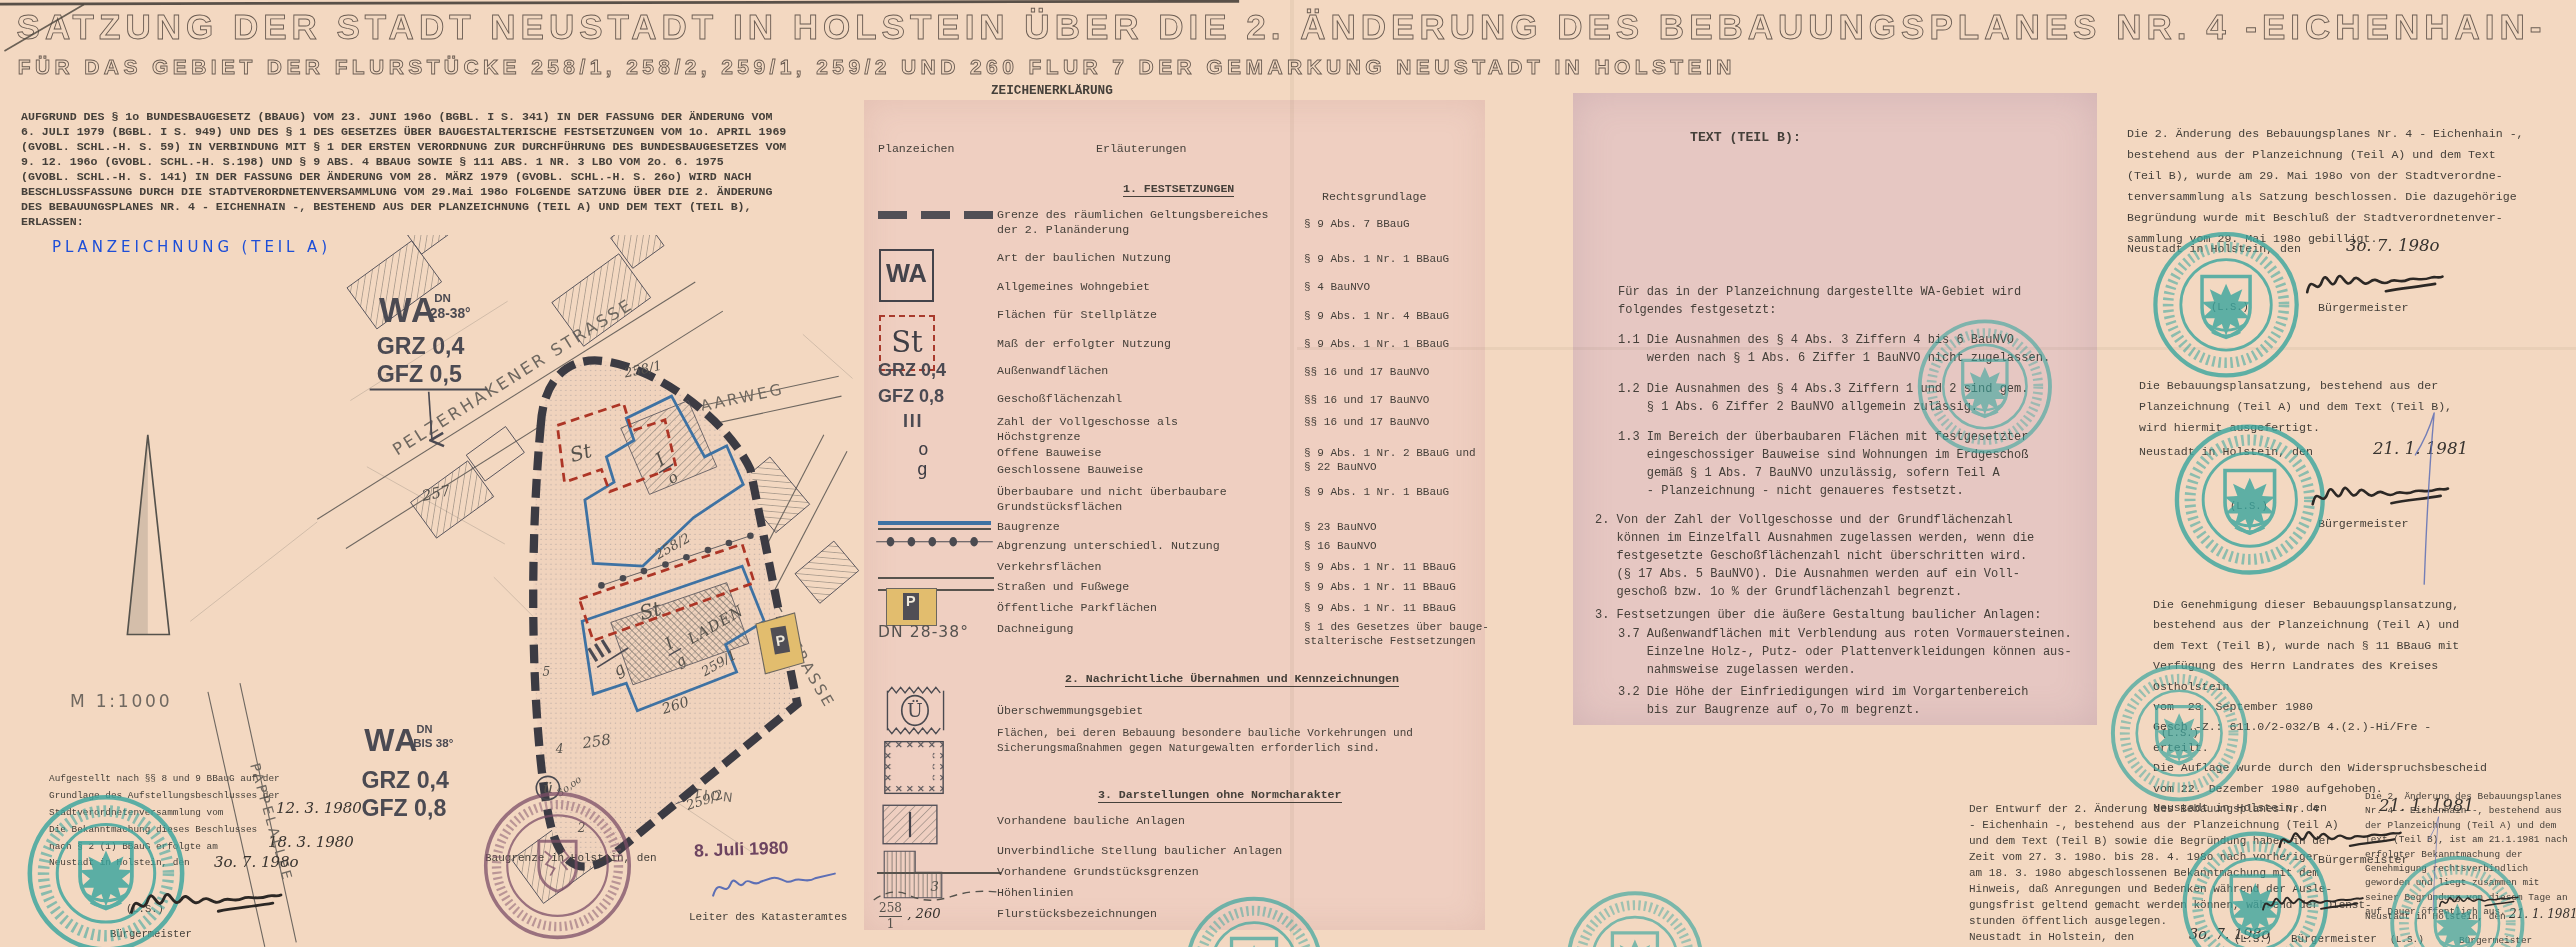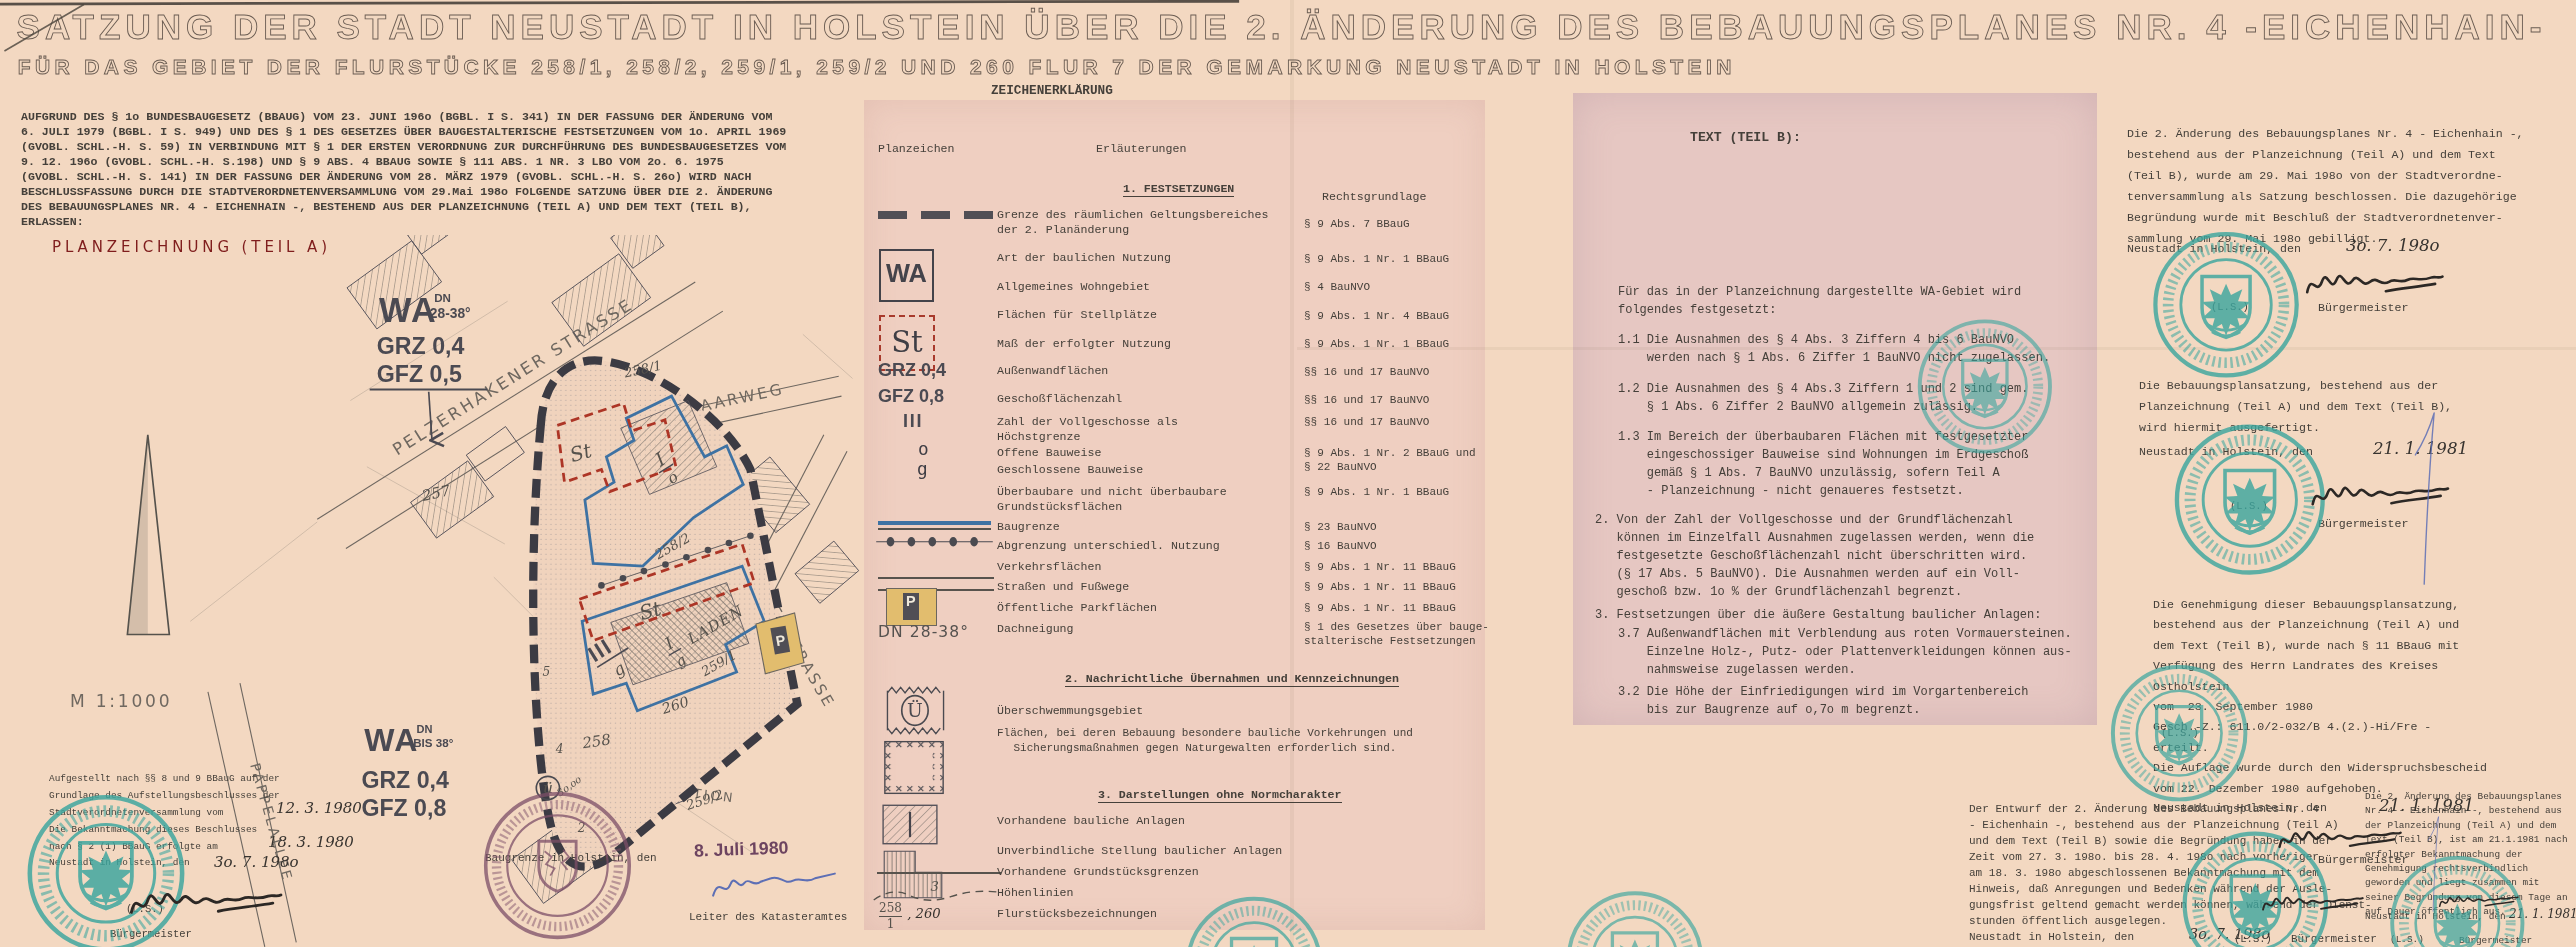--- a/index.html
+++ b/index.html
@@ -6,21 +6,21 @@
   #doc{position:relative;width:2576px;height:948px;background:#f3d8c1;overflow:hidden;
        font-family:"Liberation Mono","DejaVu Sans Mono",monospace;}
   .abs{position:absolute;}
   .tw{font-family:"Liberation Mono","DejaVu Sans Mono",monospace;color:#45403a;white-space:pre-wrap;}
   .hand{font-family:"DejaVu Serif",serif;font-style:italic;color:#37332f;white-space:nowrap;}
   .outline{font-family:"Liberation Sans",sans-serif;font-weight:700;white-space:nowrap;
            color:rgba(243,216,193,0.05);-webkit-text-stroke:0.9px #6a5c52;}
   .panel{position:absolute;}
   .p-legend{background:#efcfc1;box-shadow:inset 0 0 33px rgba(180,120,110,.18);}
   .p-textb{background:#e6c7c2;box-shadow:inset 0 0 39px rgba(140,110,130,.22);}
-  .caption{font-family:"DejaVu Sans",sans-serif;color:#7f1d1d;letter-spacing:3.9px;white-space:nowrap;}
+  .caption{font-family:"DejaVu Sans",sans-serif;color:#1d4ed8;letter-spacing:3.9px;white-space:nowrap;}
   .mapbold{font-family:"Liberation Sans",sans-serif;font-weight:bold;color:#4b4a52;white-space:nowrap;}
   .ls{font-size:10.5px;}
   .fold-v{background:rgba(90,60,40,.06);}
   .fold-h{background:rgba(90,60,40,.06);}
   svg text{font-family:"Liberation Sans",sans-serif;}
   .svgbold{font-family:"Liberation Sans",sans-serif;font-weight:bold;fill:#4b4a52;}
   .svgstreet{font-family:"DejaVu Sans",sans-serif;fill:#6f6860;letter-spacing:5px;}
   .svghand{font-family:"DejaVu Serif",serif;font-style:italic;fill:#56524c;}
   .frac{display:inline-block;text-align:center;vertical-align:middle;font-size:12px;color:#56524c;font-family:"DejaVu Serif",serif;}
   .frac .bar{display:block;height:1.1px;background:#56524c;margin:0.6px 0;}
@@ -305,21 +305,21 @@
   <div class="abs tw" style="left:997px;top:704px;font-size:11.6px;">Überschwemmungsgebiet</div>
   <svg class="abs" style="left:883px;top:740px;" width="62" height="55" viewBox="0 0 112 100">
     <defs>
         <pattern id="xpat" width="20" height="20" patternUnits="userSpaceOnUse">
       <path d="M4,4 l9,9 M13,4 l-9,9" stroke="#4a4a50" stroke-width="2" fill="none"></path>
         </pattern>
       </defs>
     <rect x="3" y="3" width="106" height="94" fill="url(#xpat)" stroke="#4a4a50" stroke-width="2.5"></rect>
     <rect x="22" y="22" width="68" height="56" fill="#efcfc1"></rect>
   </svg>
-  <div class="abs tw" style="left:997px;top:726px;font-size:11px;line-height:15px;text-align:center;">Flächen, bei deren Bebauung besondere bauliche Vorkehrungen und
+  <div class="abs tw" style="left:997px;top:726px;font-size:11px;line-height:15px;">Flächen, bei deren Bebauung besondere bauliche Vorkehrungen und
 Sicherungsmaßnahmen gegen Naturgewalten erforderlich sind.</div>
 
   <div class="abs tw" style="left:1098px;top:788px;font-size:11.6px;font-weight:bold;border-bottom:1.1px solid #45403a;padding-bottom:1.1px;">3. Darstellungen ohne Normcharakter</div>
   <svg class="abs" style="left:882px;top:804px;" width="56" height="41" viewBox="0 0 102 74">
     <defs>
         <pattern id="d2p" width="11" height="11" patternUnits="userSpaceOnUse" patternTransform="rotate(45)">
       <line x1="0" y1="0" x2="0" y2="11" stroke="#6b6761" stroke-width="1.6"></line>
         </pattern>
       </defs>
     <rect x="2" y="2" width="98" height="70" fill="url(#d2p)" stroke="#55525a" stroke-width="2.5"></rect>

